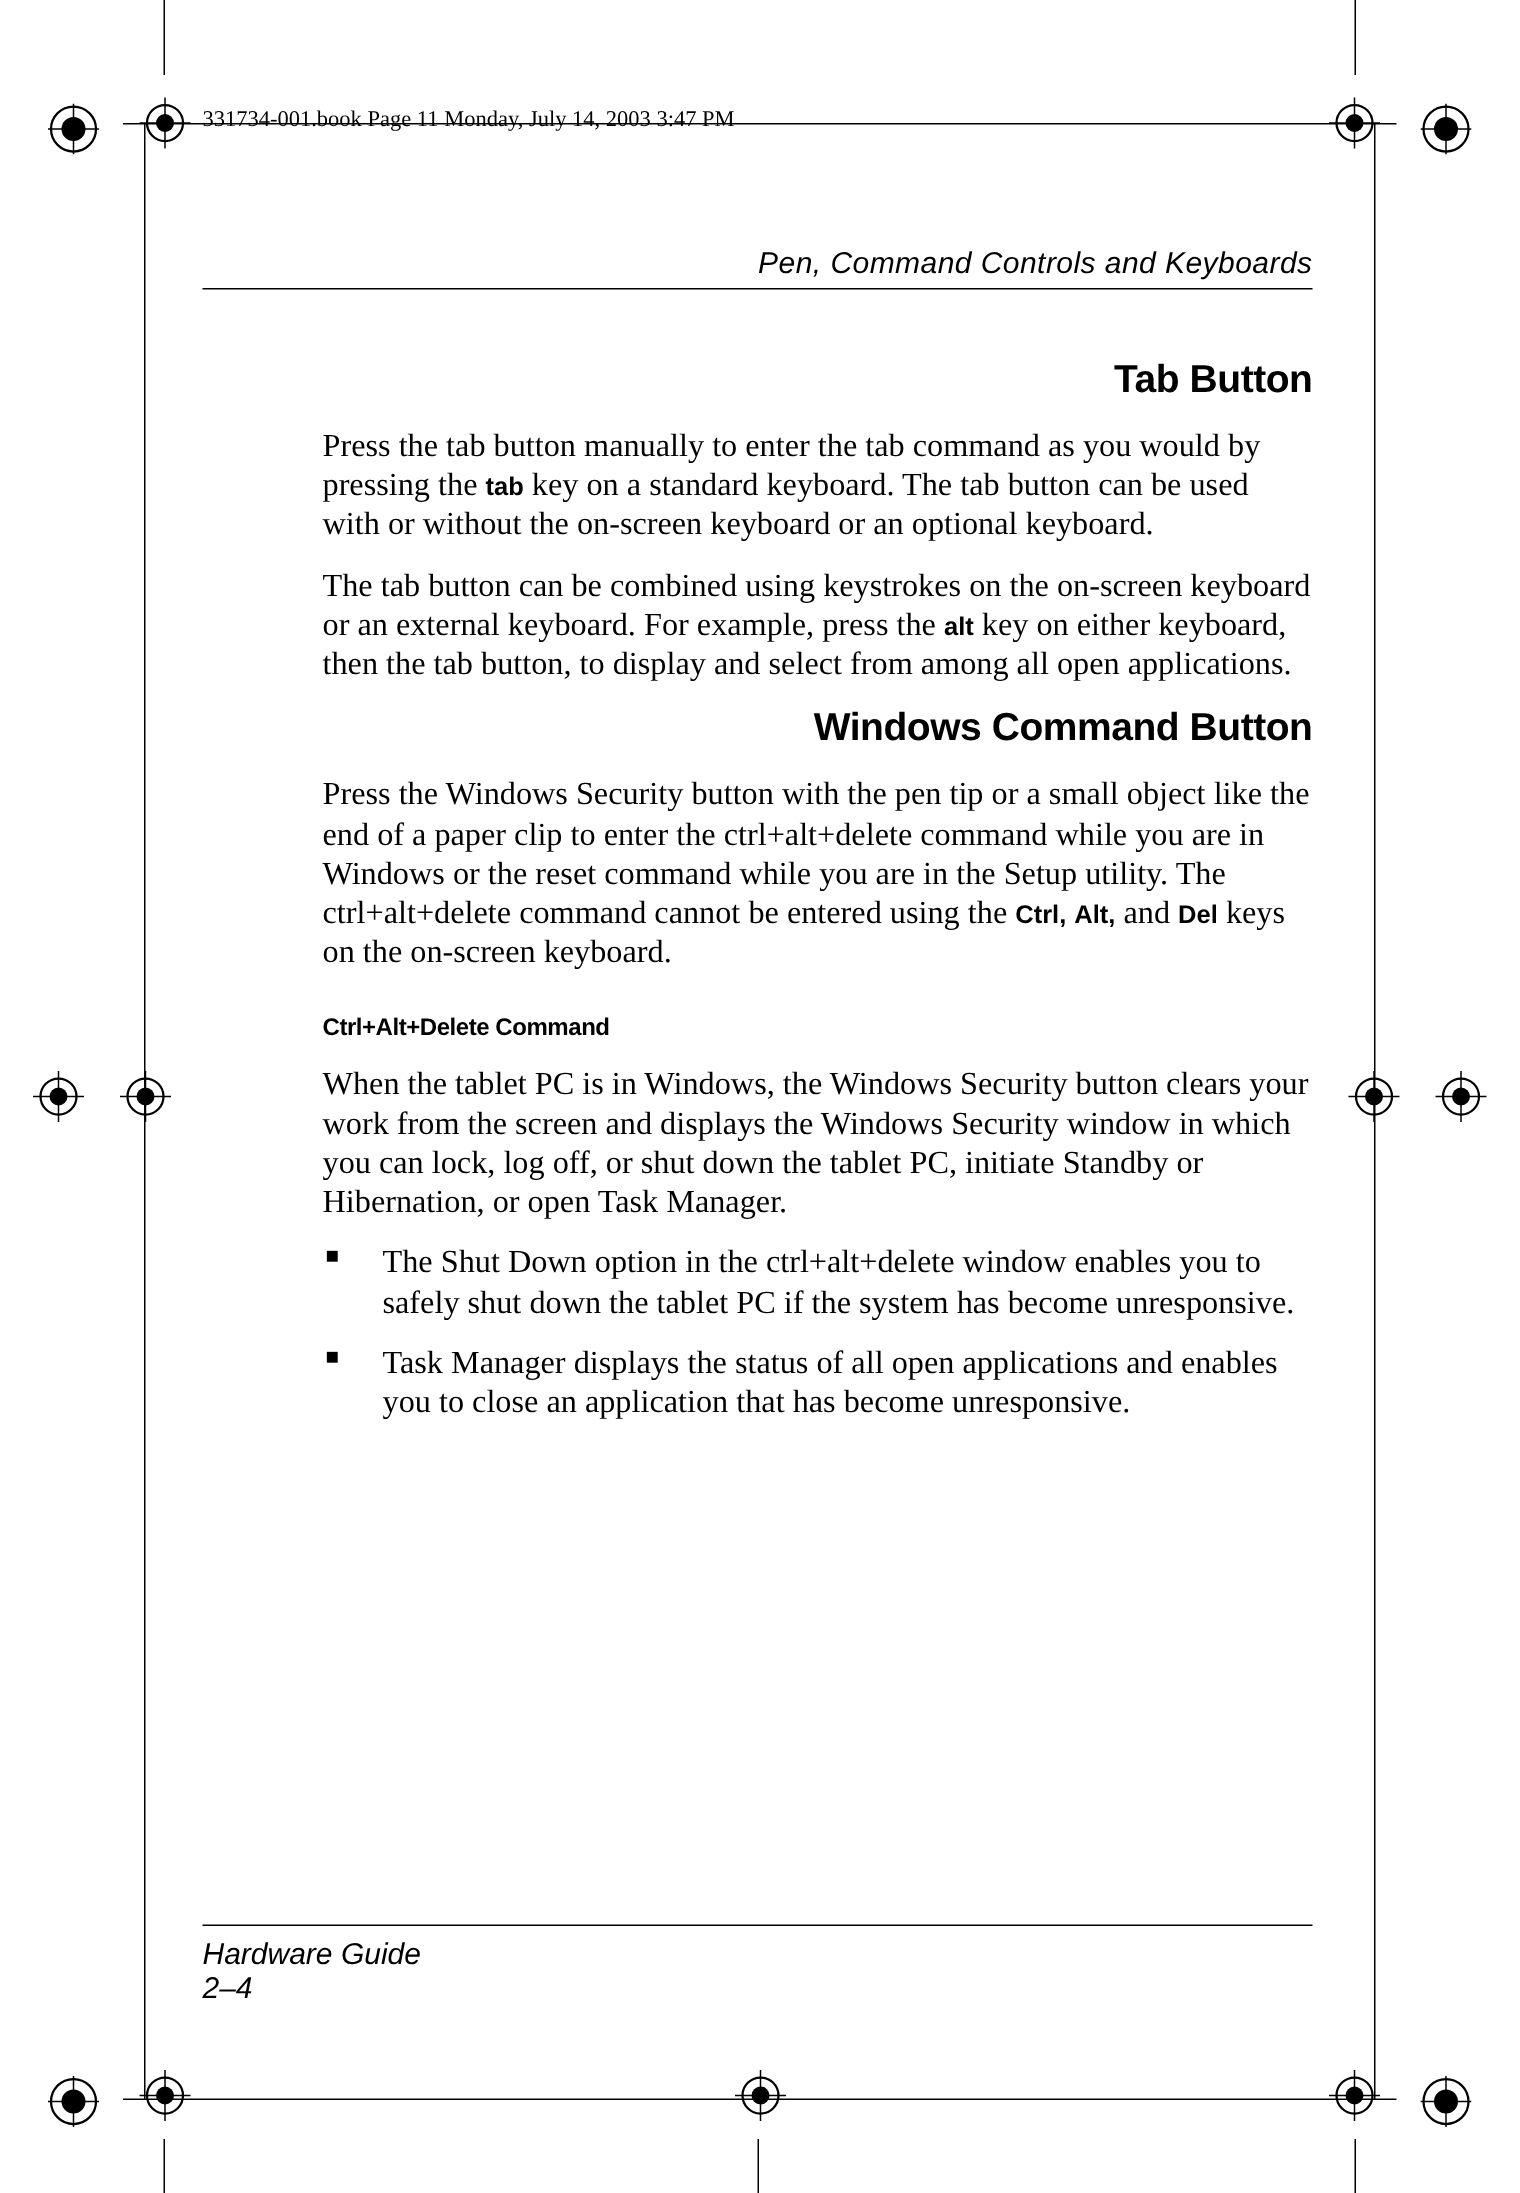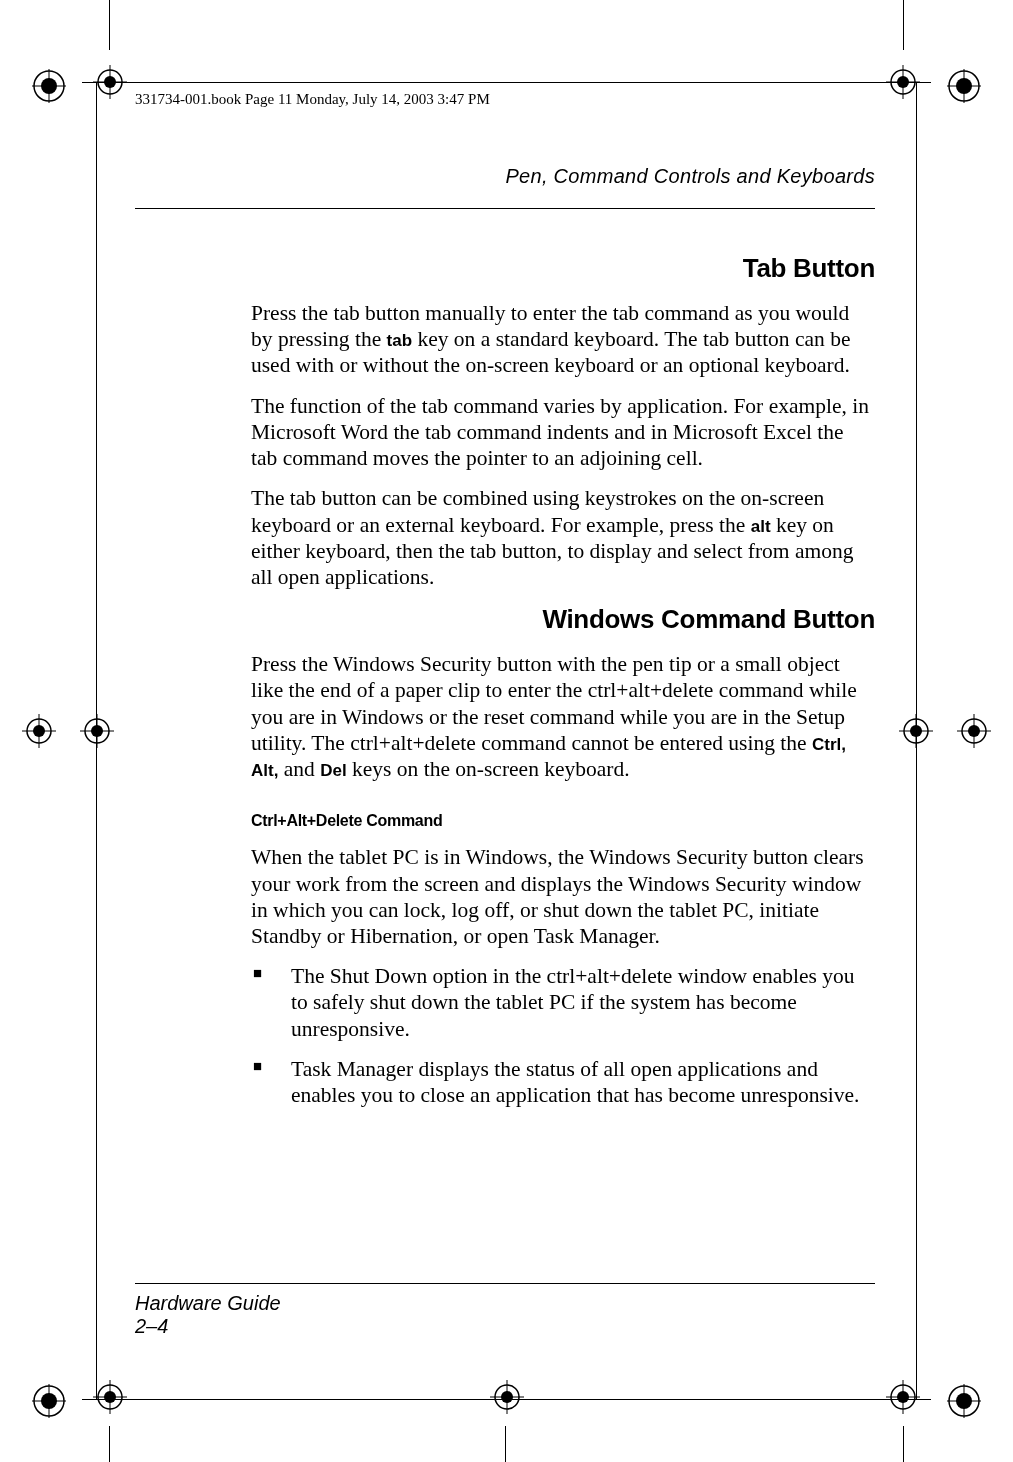--- a/index.html
+++ b/index.html
@@ -16,38 +16,38 @@
     width: 34px;
     height: 34px;
   }
   .reg-mark svg { width: 100%; height: 100%; }
   .frame-line {
     position: absolute;
     background: #000;
   }
   .page-meta {
     position: absolute;
-    top: 91px;
+    top: 72px;
     left: 135px;
     font-family: "Times New Roman", Times, serif;
     font-size: 15px;
     color: #000;
   }
   .content-area {
     position: absolute;
     top: 165px;
     left: 135px;
     width: 740px;
   }
   .chapter-header {
     font-family: "Futura", Arial, sans-serif;
     font-style: italic;
     font-size: 20px;
     text-align: right;
-    padding-bottom: 20px;
+    padding-bottom: 4px;
     border-bottom: 1.5px solid #000;
     margin-bottom: 44px;
     font-weight: 300;
     letter-spacing: 0.3px;
   }
   .h1 {
     font-family: "Futura", Arial, sans-serif;
     font-weight: 900;
     font-size: 26px;
     margin: 0 0 16px 0;
@@ -55,21 +55,21 @@
     text-align: right;
   }
   .h2 {
     font-family: "Futura", Arial, sans-serif;
     font-weight: 900;
     font-size: 16px;
     margin: 30px 0 14px 0;
     letter-spacing: -0.3px;
   }
   .body-indent {
-    margin-left: 116px;
+    margin-left: 80px;
   }
   .para {
     font-size: 21.5px;
     line-height: 1.22;
     margin: 0 0 14px 0;
     color: #000;
   }
   .kbd {
     font-family: Arial, Helvetica, sans-serif;
     font-weight: bold;
@@ -233,21 +233,20 @@
 <div class="page-meta">331734-001.book  Page 11  Monday, July 14, 2003  3:47 PM</div>
 
 <div class="content-area">
   <div class="chapter-header">Pen, Command Controls and Keyboards</div>
 
   <div class="h1">Tab Button</div>
   <div class="body-indent">
     <p class="para">
       <span>Press the tab button manually to enter the tab command as you would by pressing the </span><span class="kbd">tab</span><span> key on a standard keyboard. The tab button can be used with or without the on-screen keyboard or an optional keyboard.</span>
     </p>
-    <p class="para">The function of the tab command varies by application. For example, in Microsoft Word the tab command indents and in Microsoft Excel the tab command moves the pointer to an adjoining cell.</p>
     <p class="para">
       <span>The tab button can be combined using keystrokes on the on-screen keyboard or an external keyboard. For example, press the </span><span class="kbd">alt</span><span> key on either keyboard, then the tab button, to display and select from among all open applications.</span>
     </p>
   </div>
 
   <div class="h1">Windows Command Button</div>
   <div class="body-indent">
     <p class="para">
       <span>Press the Windows Security button with the pen tip or a small object like the end of a paper clip to enter the ctrl+alt+delete command while you are in Windows or the reset command while you are in the Setup utility. The ctrl+alt+delete command cannot be entered using the </span><span class="kbd">Ctrl,</span><span> </span><span class="kbd">Alt,</span><span> and </span><span class="kbd">Del</span><span> keys on the on-screen keyboard.</span>
     </p>

